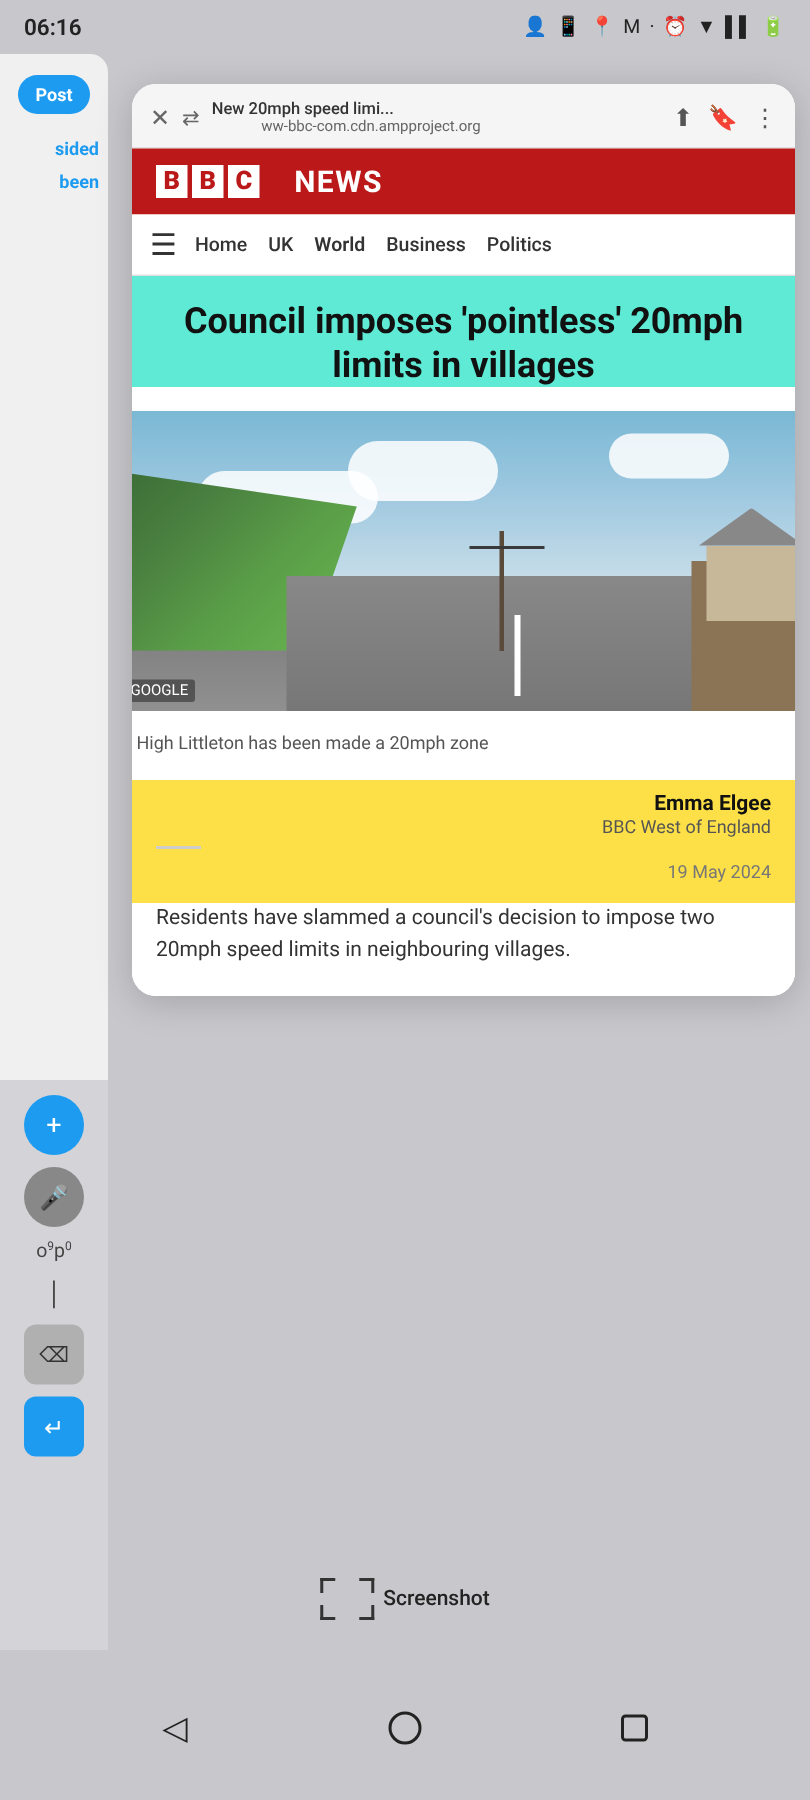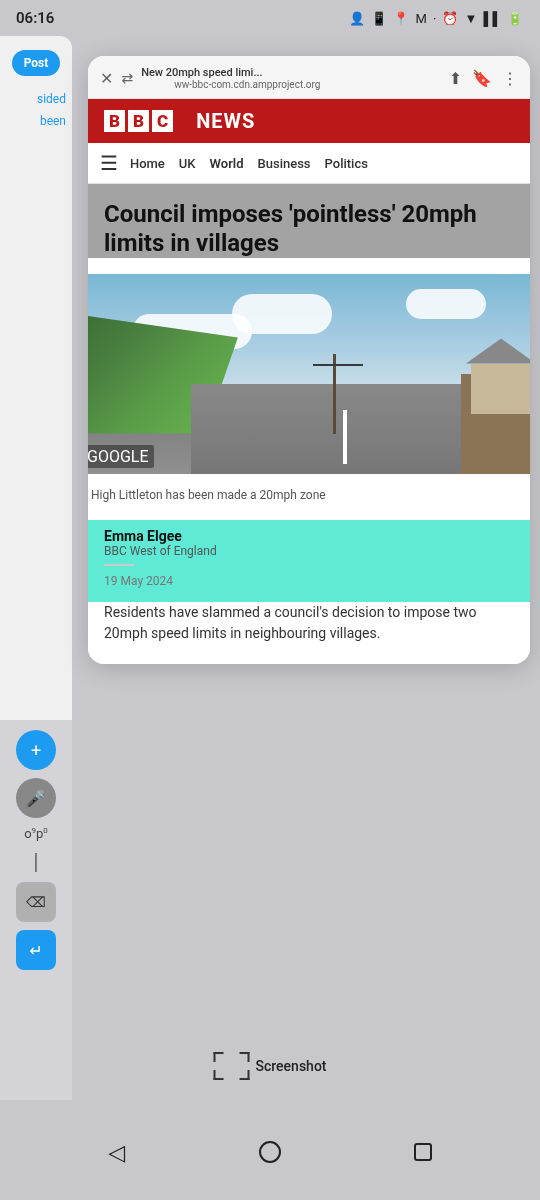--- a/index.html
+++ b/index.html
@@ -60,21 +60,21 @@
       border-radius: 20px;
       padding: 6px 12px;
       font-size: 12px;
       font-weight: 700;
       margin-bottom: 16px;
     }
 
     .bg-text {
       color: #1d9bf0;
       font-size: 12px;
-      font-weight: 400;
+      font-weight: 700;
       writing-mode: horizontal-tb;
       margin-bottom: 8px;
       text-align: right;
       width: 100%;
       padding-right: 6px;
     }
 
     
     .keyboard-area {
       position: absolute;
@@ -264,21 +264,22 @@
       font-weight: 500;
     }
 
     .nav-item.active {
       font-weight: 600;
     }
 
     
     .article-content {
       padding: 16px 16px 0;
-      background: #a3a3a3;
+      background: #5eead4;
+      text-align: center;
     }
 
     .article-headline {
       font-size: 24px;
       font-weight: 700;
       color: #111;
       line-height: 1.2;
       margin-bottom: 16px;
     }
 
@@ -403,38 +404,39 @@
       left: -20px;
       width: 50px;
       height: 2px;
       background: #3a3a3a;
     }
 
     .image-credit {
       position: absolute;
       bottom: 6px;
       left: 10px;
-      font-size: 16px;
+      font-size: 10px;
       color: white;
       background: rgba(0,0,0,0.4);
       padding: 2px 5px;
       border-radius: 2px;
     }
 
     .image-caption {
       font-size: 12px;
       color: #555;
       padding: 6px 16px;
       border-left: 3px solid #ccc;
       margin: 8px 0 12px;
     }
 
     .article-meta {
       padding: 8px 16px 4px;
-      background: #5eead4;
+      background: #fde047;
+      text-align: right;
     }
 
     .author-name {
       font-size: 14px;
       font-weight: 700;
       color: #111;
     }
 
     .author-org {
       font-size: 12px;

